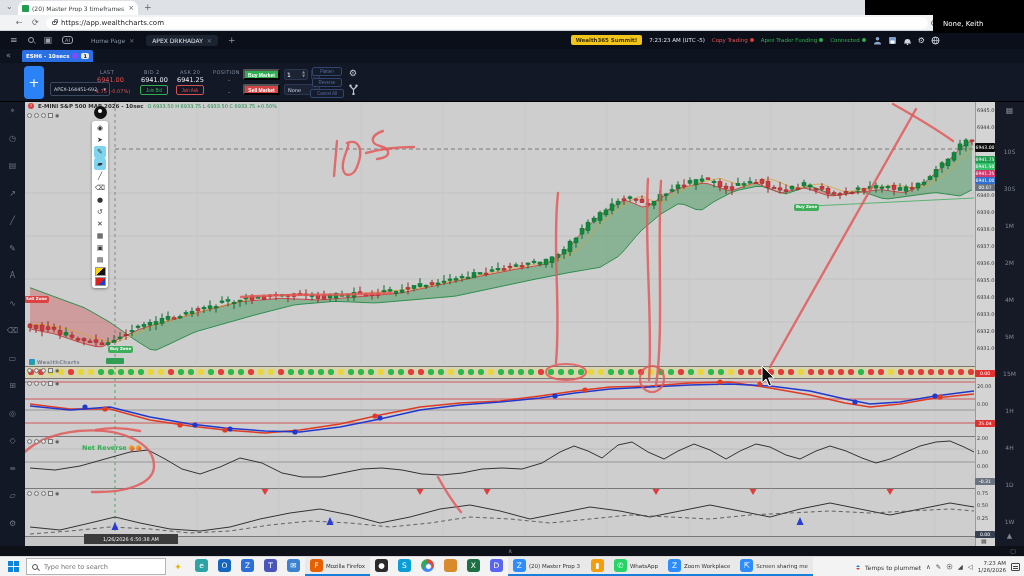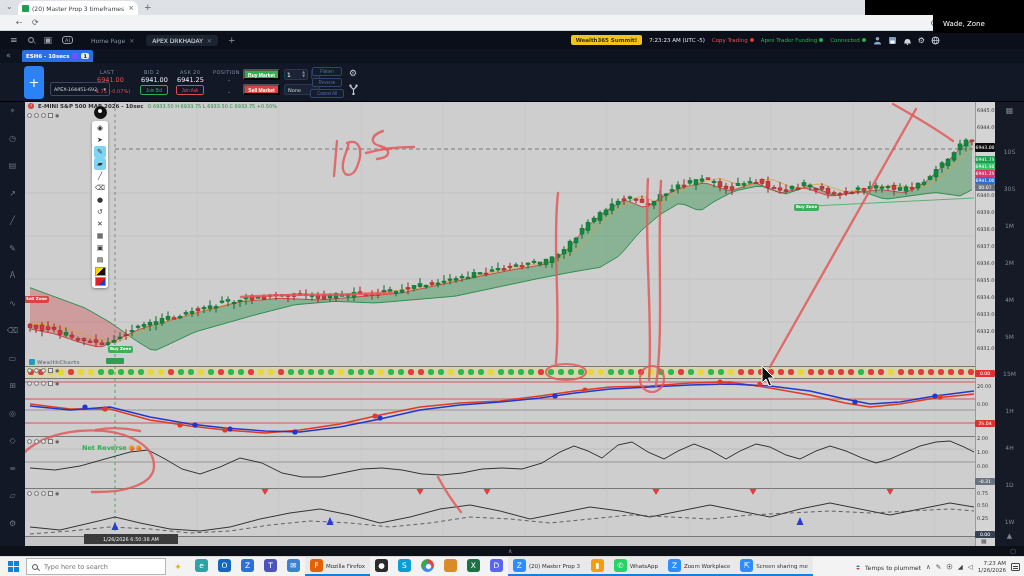--- a/index.html
+++ b/index.html
@@ -914,20 +914,24 @@
     <div class="btab">
       <span class="favicon"></span>
       <span class="btab-t">(20) Master Prop 3 timeframes -</span>
       <span class="btab-x">×</span>
     </div>
     <span class="newtab">+</span>
   </div>
   <div class="abs urlbar">
     <span class="navic" style="left:16px">←</span>
     <span class="navic" style="left:32px">⟳</span>
+    <div class="urlpill">
+      <i class="locki"></i>
+      <span class="urltxt">https://app.wealthcharts.com</span>
+    </div>
     <span class="abs" style="left:931px;top:5px">
         <i class="mag" style="display:block"></i>
       </span>
   </div>
 
   <div class="abs appbar">
     <span class="abic">≡</span>
     <span class="abic">
         <i class="mag" style="display:block;border-color:#9aa4b2"></i>
       </span>
@@ -1119,21 +1123,21 @@
       <div class="clockblk">
         <div>7:23 AM</div>
         <div>1/26/2026</div>
       </div>
       <i class="notif"></i>
     </div>
   </div>
 
   <div class="abs ovl" style="left:865px;top:0;width:159px;height:15px"></div>
   <div class="abs ovl" style="left:933px;top:15px;width:91px;height:18px">
-    <span class="ovl-name">Wade, Zone</span>
+    <span class="ovl-name">None, Keith</span>
   </div>
 
 <div class="pctrl" style="left: 27px; top: 112px;">
       <i></i>
       <i></i>
       <i></i>
       <b></b>
       <span>◉</span>
     </div>
     <div class="pctrl" style="left: 27px; top: 367px;">

